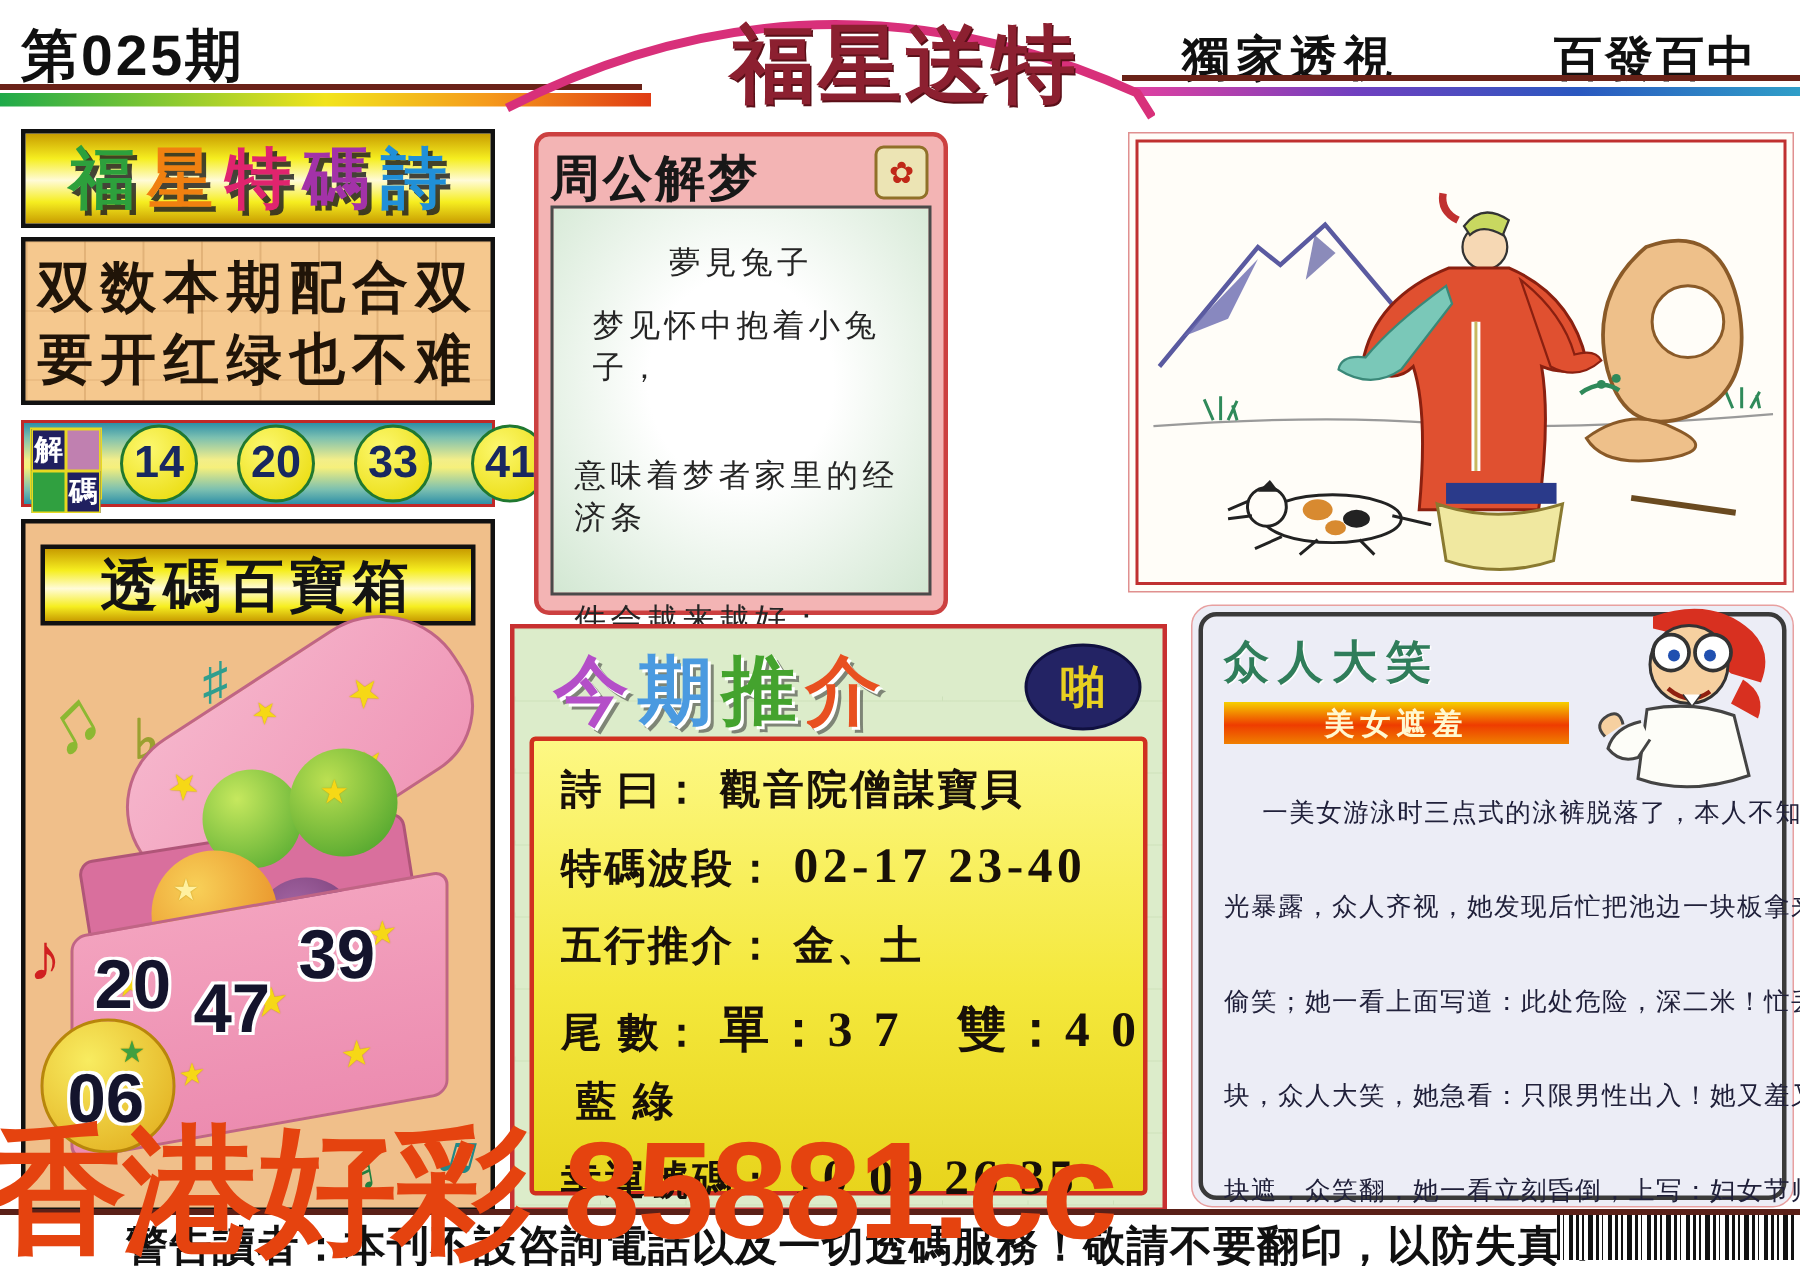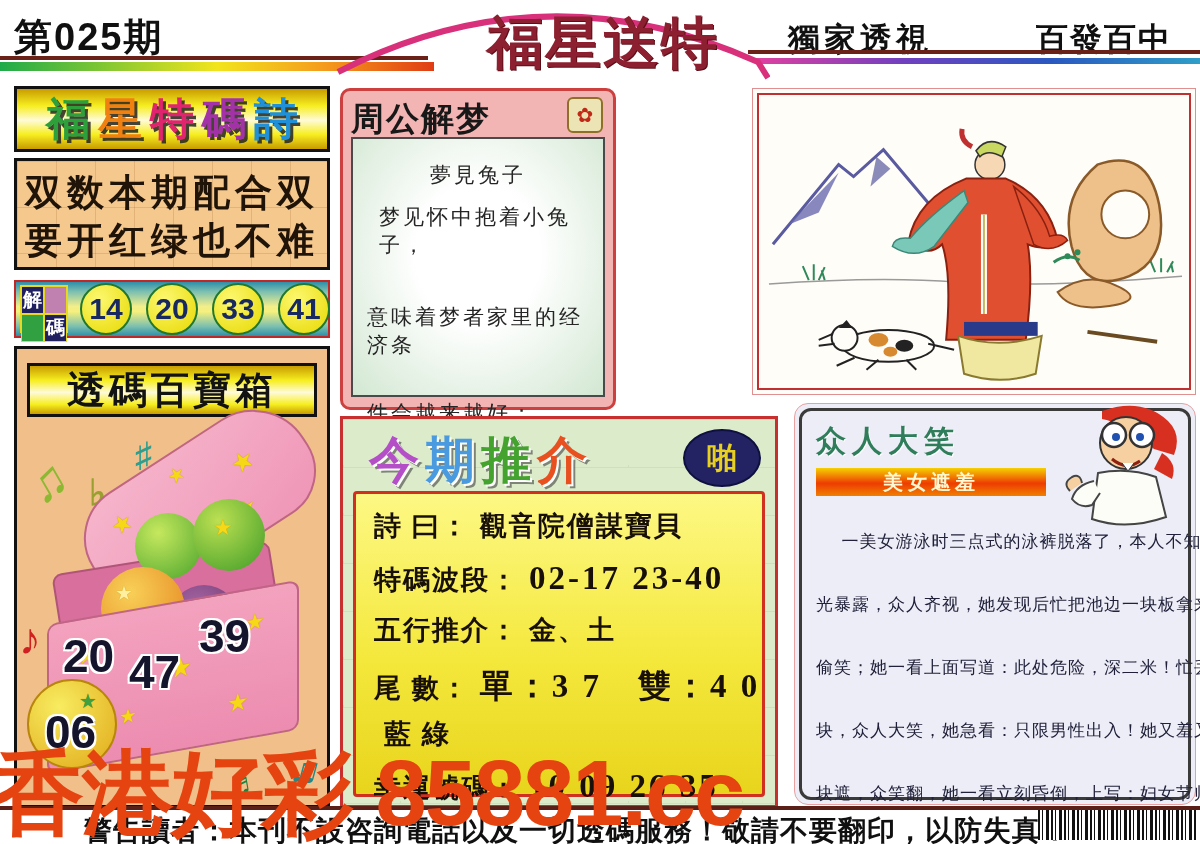--- a/index.html
+++ b/index.html
@@ -39,21 +39,21 @@
       color:#201408; letter-spacing:5px; line-height:48px; }
 
   .decode-strip { position:absolute; left:14px; top:280px; width:316px; height:58px;
       border:2px solid #c02828; display:flex; align-items:center; padding:0 6px 0 4px; gap:12px;
       background:linear-gradient(180deg,#2e8fa8 0%,#7cc0b0 18%,#f2ee8a 45%,#f6f07c 55%,#7cc0b0 82%,#2e8fa8 100%); }
   .decode-label { width:48px; height:48px; display:grid; grid-template-columns:1fr 1fr; grid-template-rows:1fr 1fr;
       border:1px solid #e8d820; flex:0 0 auto; }
   .decode-label div { display:flex; align-items:center; justify-content:center; font-weight:900;
       font-family:"Liberation Serif",serif; font-size:19px; color:#fff; border:1px solid #e8d820; }
   .dl-tl{background:#202060;} .dl-tr{background:#c080b0;} .dl-bl{background:#30a040;} .dl-br{background:#202060;}
-  .decode-balls { display:flex; gap:14px; }
+  .decode-balls { display:flex; gap:26px; }
   .decode-ball { width:52px; height:52px; border-radius:50%; border:2px solid #207830;
       background:radial-gradient(circle at 35% 30%,#fcf870,#e8d800);
       display:flex; align-items:center; justify-content:center;
       font-size:30px; font-weight:900; color:#182860; }
 
   .treasure-box { position:absolute; left:14px; top:346px; width:316px; height:462px;
       border:3px solid #111; background:#f0bf8a; overflow:hidden; }
   .treasure-banner { margin:14px 10px 0 10px; height:54px; border:3px solid #111;
       background:linear-gradient(180deg,#c89c00,#f6ee20 30%,#fffbd8 55%,#f6ee20 80%,#c89c00);
       display:flex; align-items:center; justify-content:center; }
@@ -73,21 +73,21 @@
   .b-green1 { left:118px; top:96px; width:66px; height:66px; background:radial-gradient(circle at 35% 30%,#c6e85e,#4aa42c); }
   .b-green2 { left:176px; top:82px; width:72px; height:72px; background:radial-gradient(circle at 35% 30%,#bce052,#3f9c28); }
   .b-purple { left:152px; top:168px; width:70px; height:70px; background:radial-gradient(circle at 40% 35%,#a86aa8,#6a3068); }
   .b-orange { left:84px; top:150px; width:84px; height:84px; background:radial-gradient(circle at 35% 30%,#f8d058,#e4801c); }
   .b-yellow { left:10px; top:262px; width:90px; height:90px; background:radial-gradient(circle at 35% 30%,#f8ec60,#e0a818); border:2px solid #b8860b; }
   .star { position:absolute; color:#f6d816; text-shadow:0 0 1px #b89000; }
   .t-num { position:absolute; font-size:46px; font-weight:900; color:#14142c;
       text-shadow:-2px -2px 0 #fff,2px -2px 0 #fff,-2px 2px 0 #fff,2px 2px 0 #fff; }
 
   
-  .dream-box { position:absolute; left:340px; top:88px; width:276px; height:322px;
+  .dream-box { position:absolute; left:356px; top:88px; width:276px; height:322px;
       background:#f3b4b4; border:3px solid #cc4040; border-radius:10px; padding:6px 8px; }
   .dream-title { font-size:33px; font-weight:900; color:#181818; font-family:"Liberation Serif",serif; letter-spacing:2px; }
   .dream-stamp { position:absolute; right:10px; top:6px; width:36px; height:36px; border-radius:6px;
       background:#ece4b4; border:2px solid #907028; display:flex; align-items:center; justify-content:center;
       color:#c02818; font-size:20px; }
   .dream-panel { position:absolute; left:8px; right:8px; top:46px; bottom:10px;
       border:2px solid #4a4a4a; background:radial-gradient(ellipse at 50% 45%, #ffffff 35%, #d2e7d2 100%); }
   .dream-heading { text-align:center; margin-top:22px; font-family:"Liberation Serif",serif;
       font-size:21px; color:#252525; letter-spacing:3px; }
   .dream-line { font-family:"Liberation Serif",serif; font-size:21px; color:#252525;

